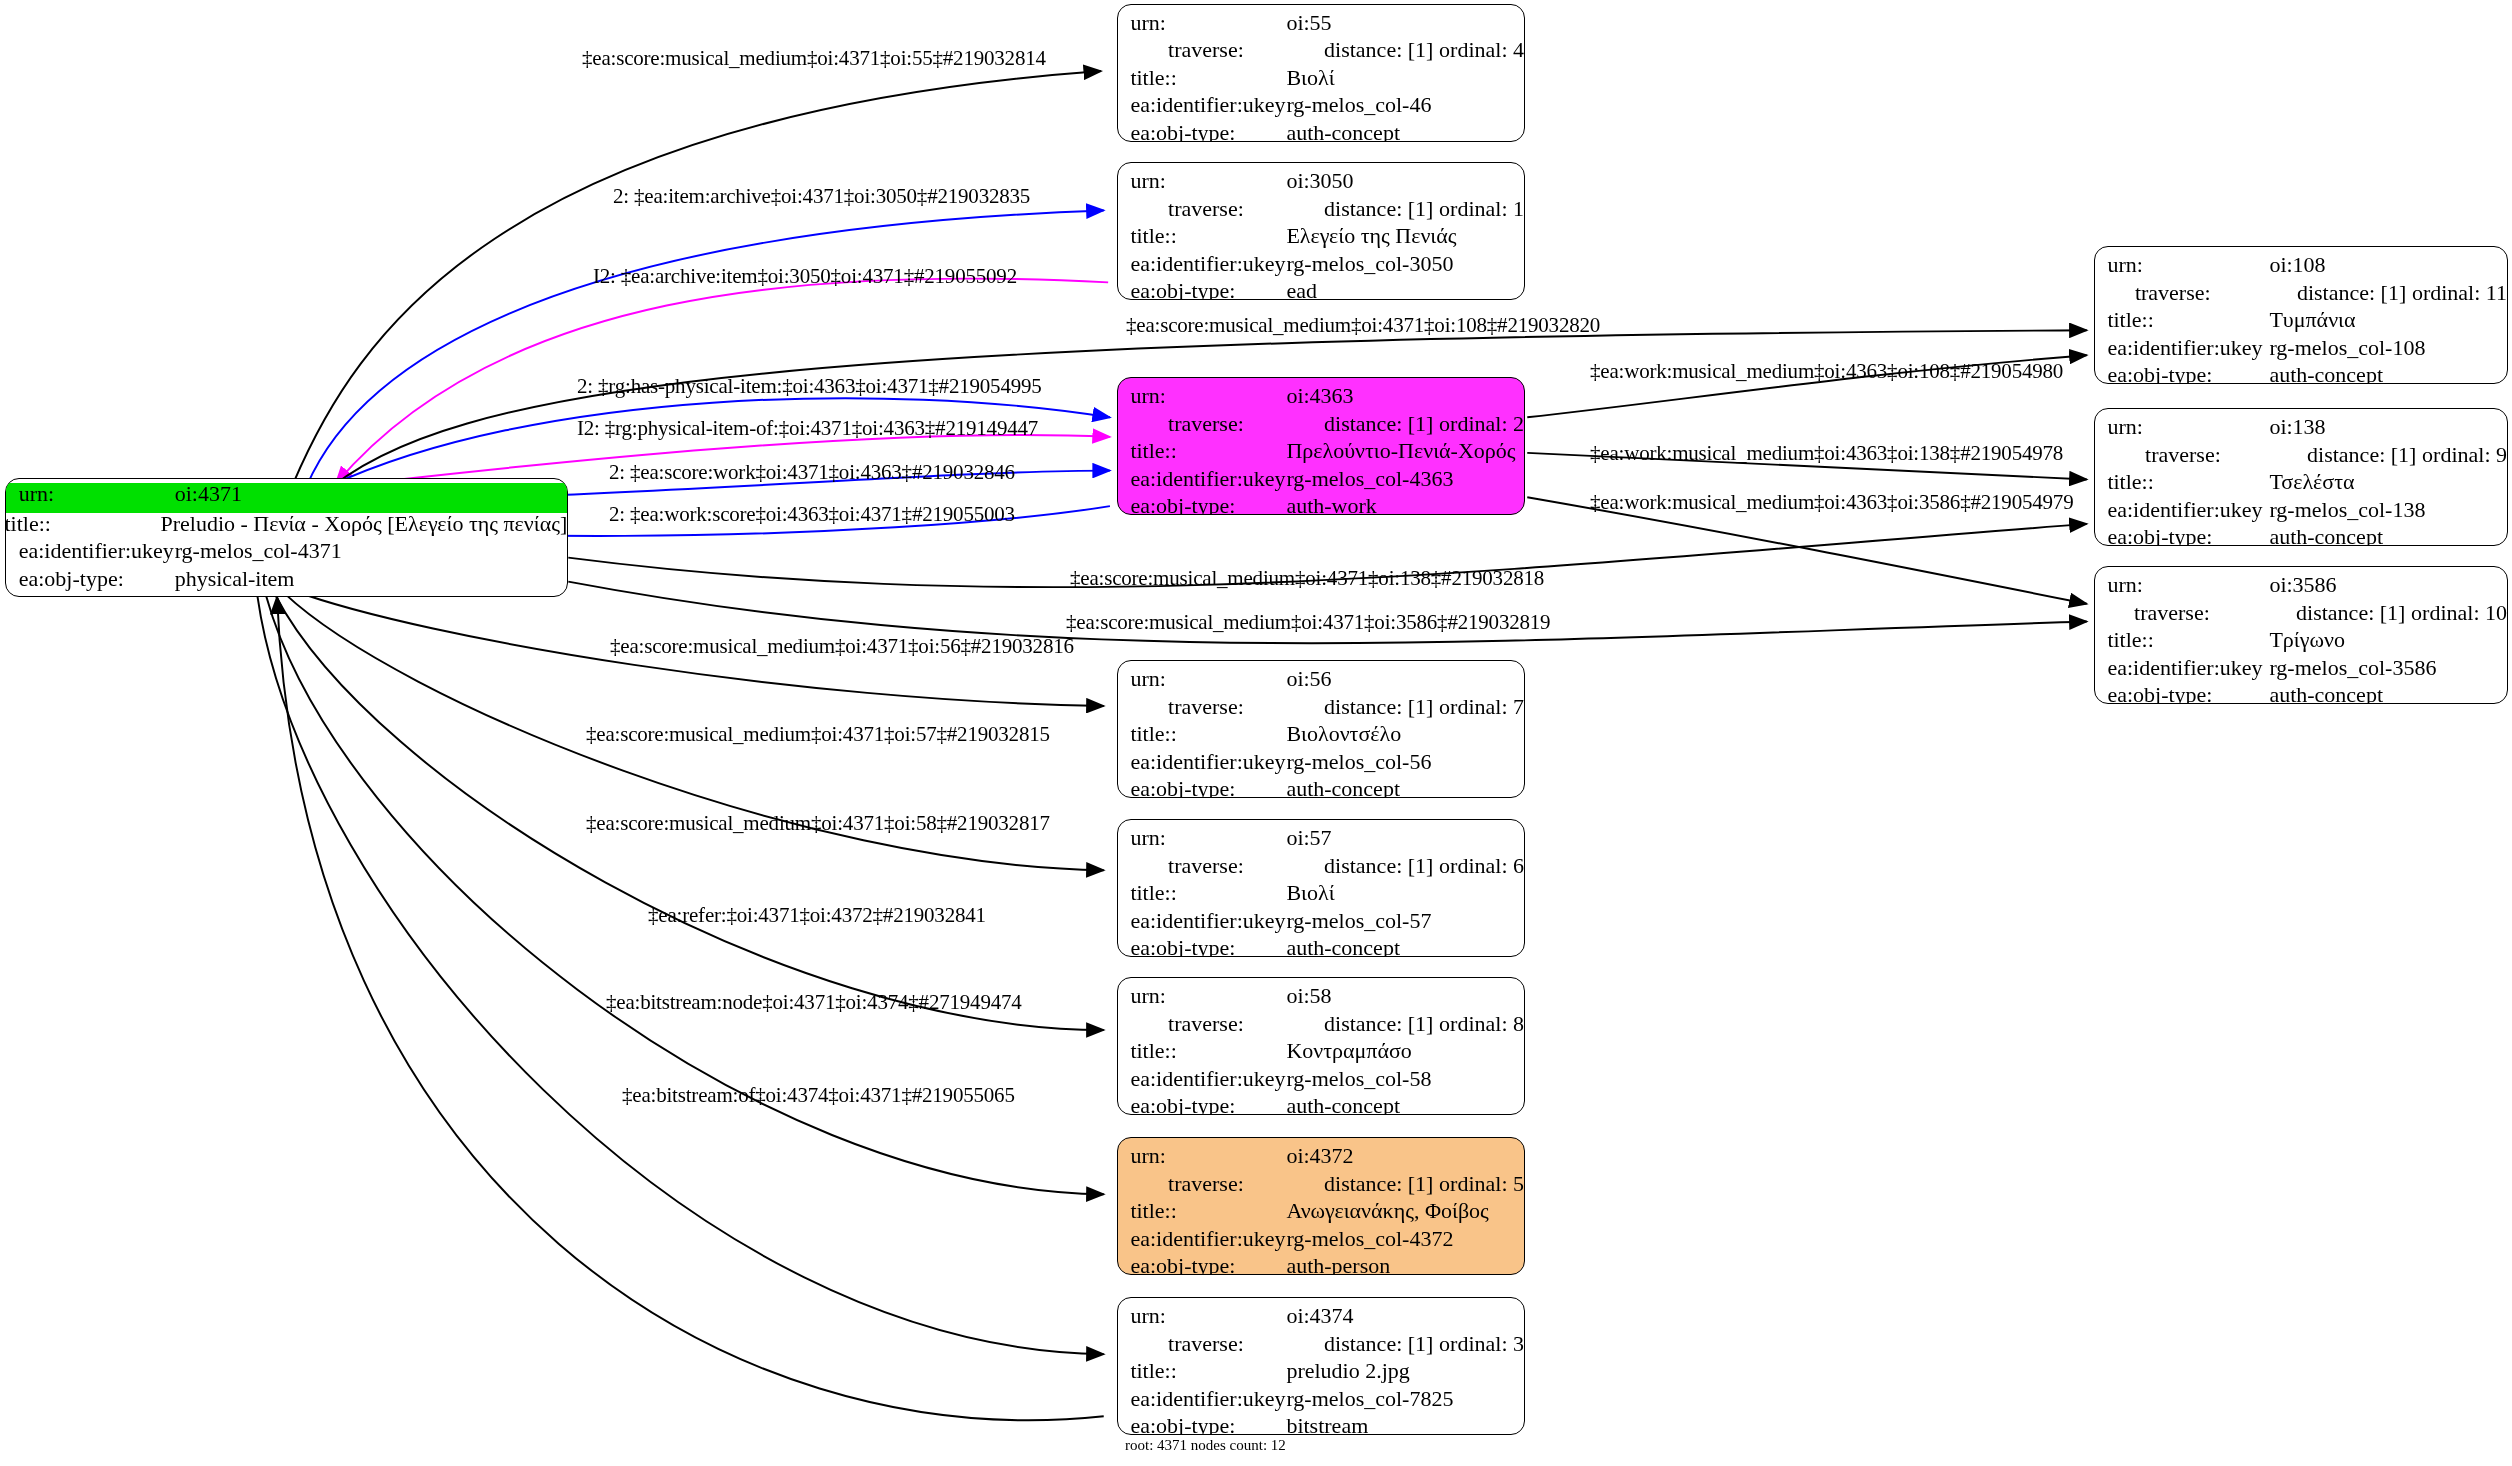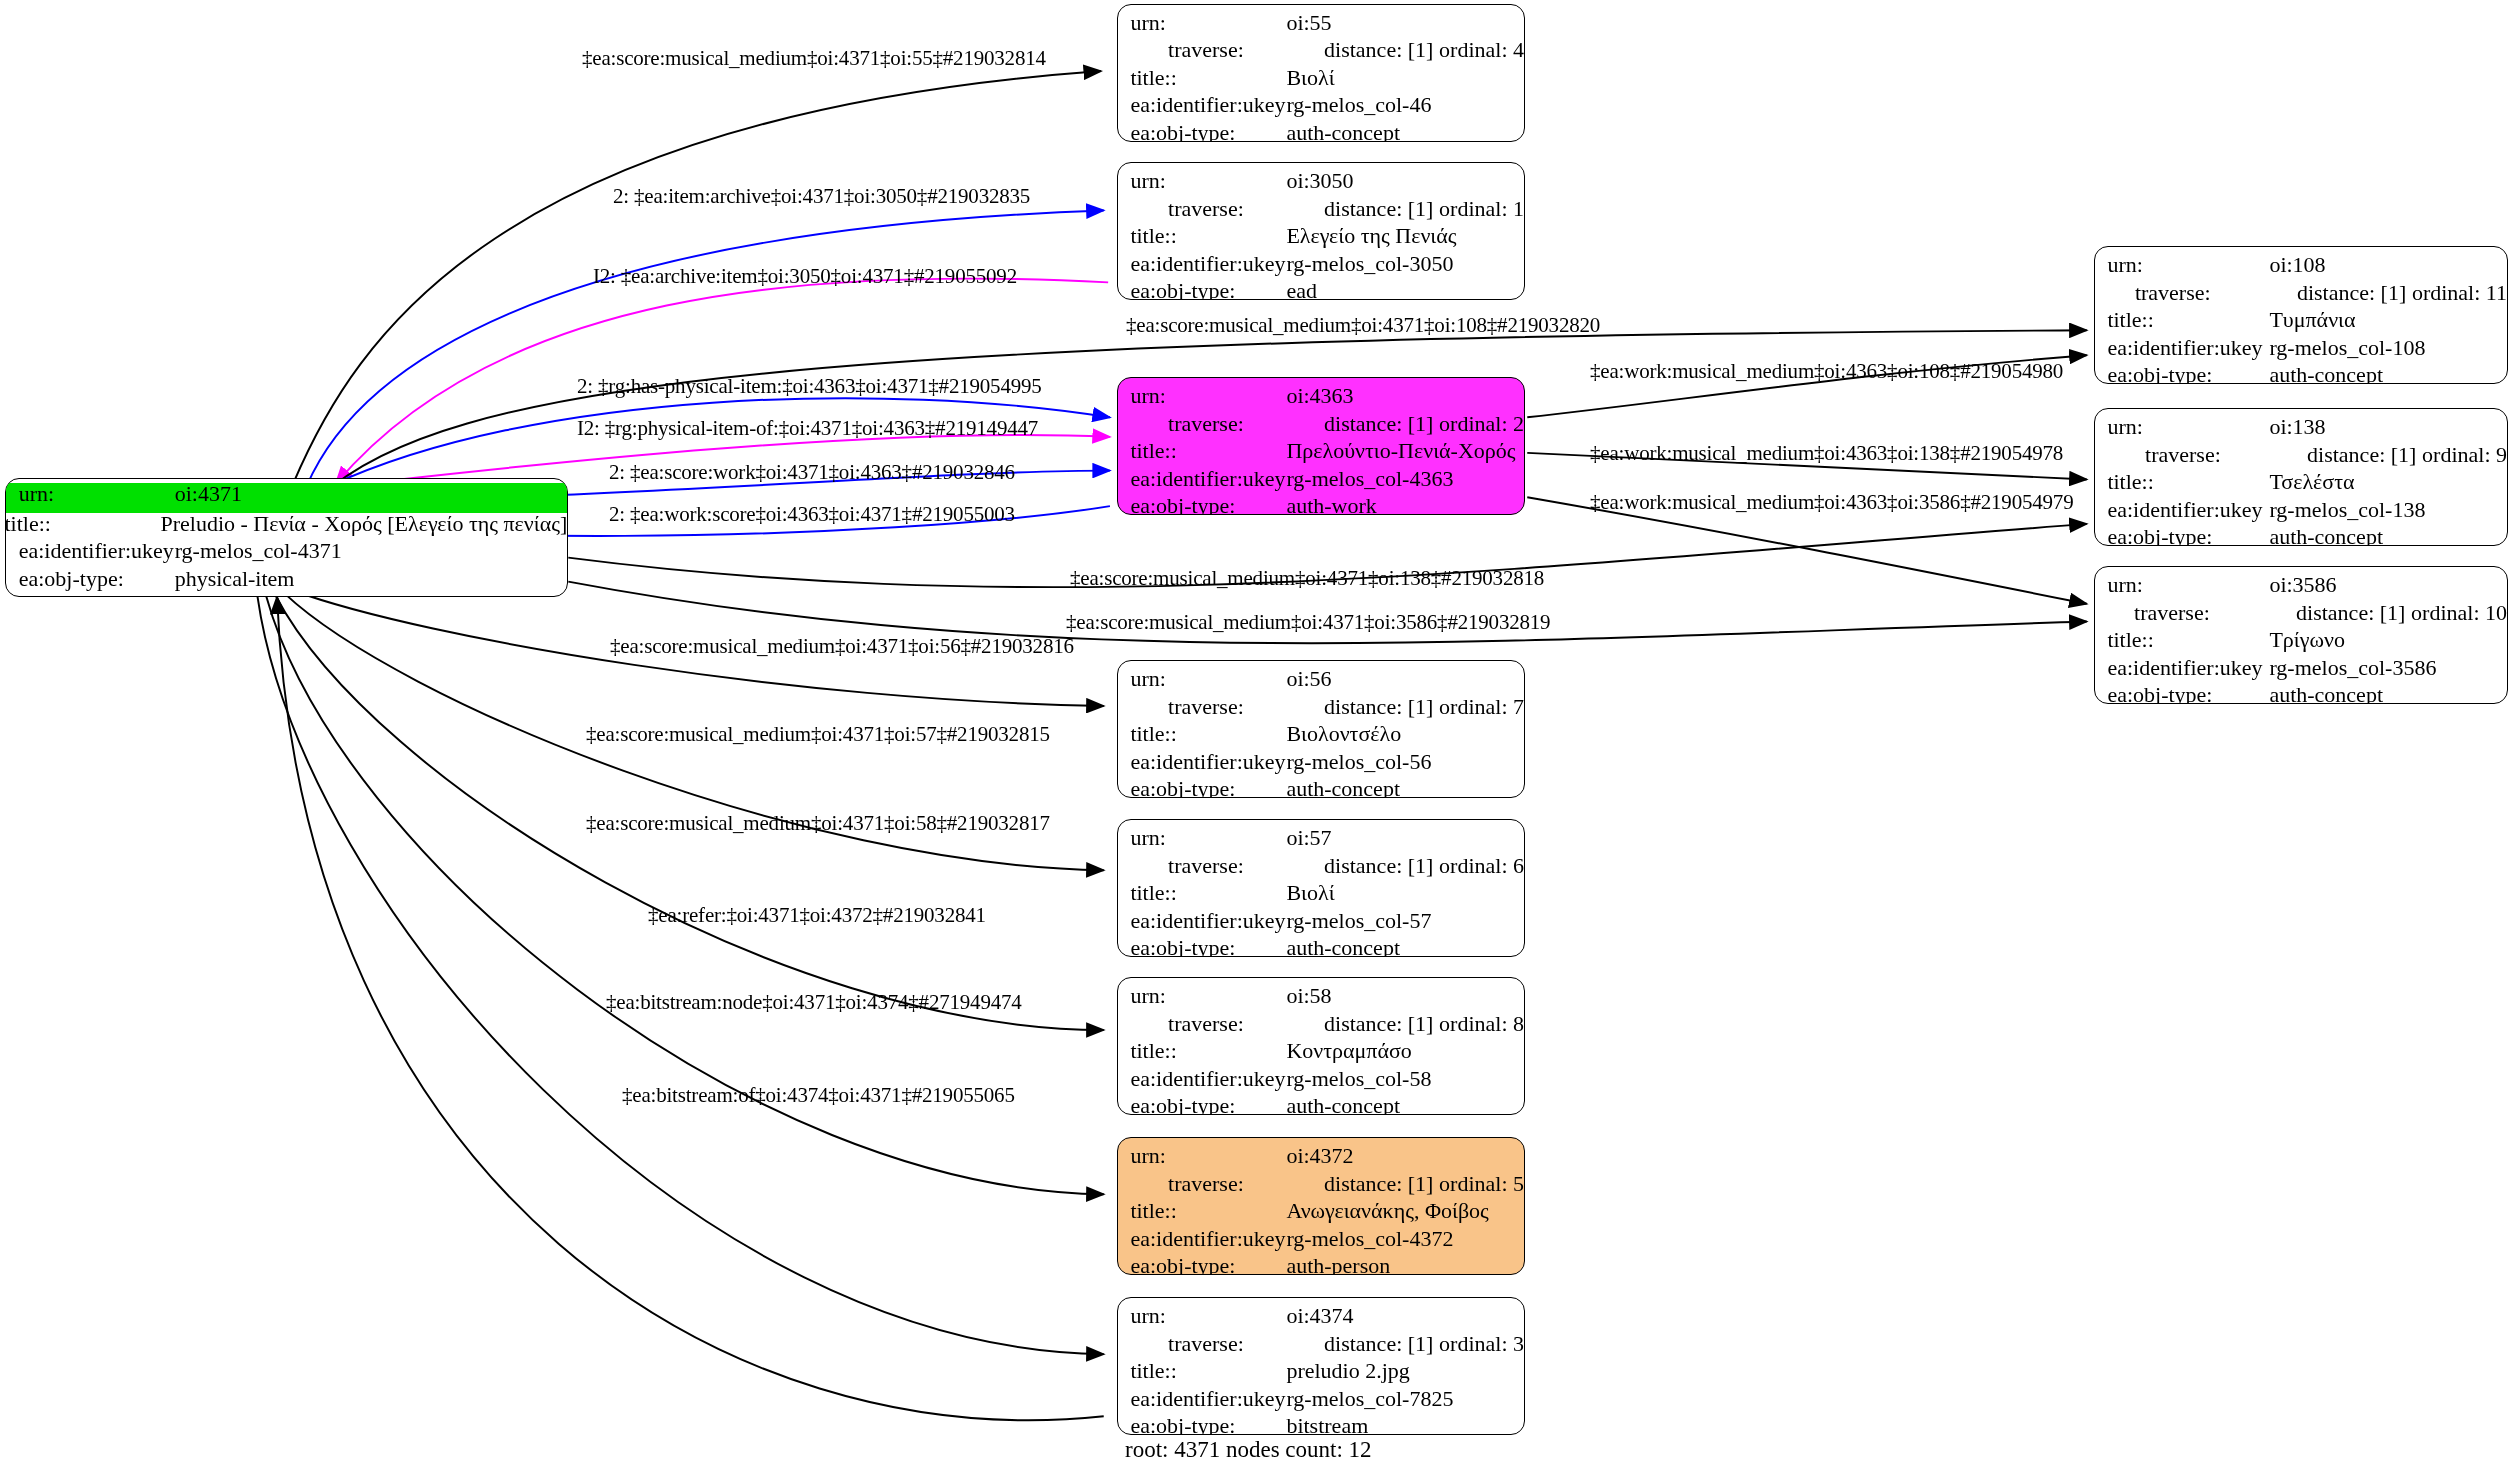--- a/index.html
+++ b/index.html
@@ -46,21 +46,21 @@
   .edge-label{
     position:absolute;
     font-size:21px;
     color:#000;
     white-space:nowrap;
     font-family:"Liberation Serif","DejaVu Serif",serif;
     letter-spacing:-0.2px;
   }
   .footer{
     position:absolute;
-    font-size:23px;
+    font-size:15px;
     color:#000;
     white-space:nowrap;
   }
 </style>
 </head>
 <body>
 
 <div id="canvas">
 
   <svg class="edges" viewBox="0 0 2829 1651">

